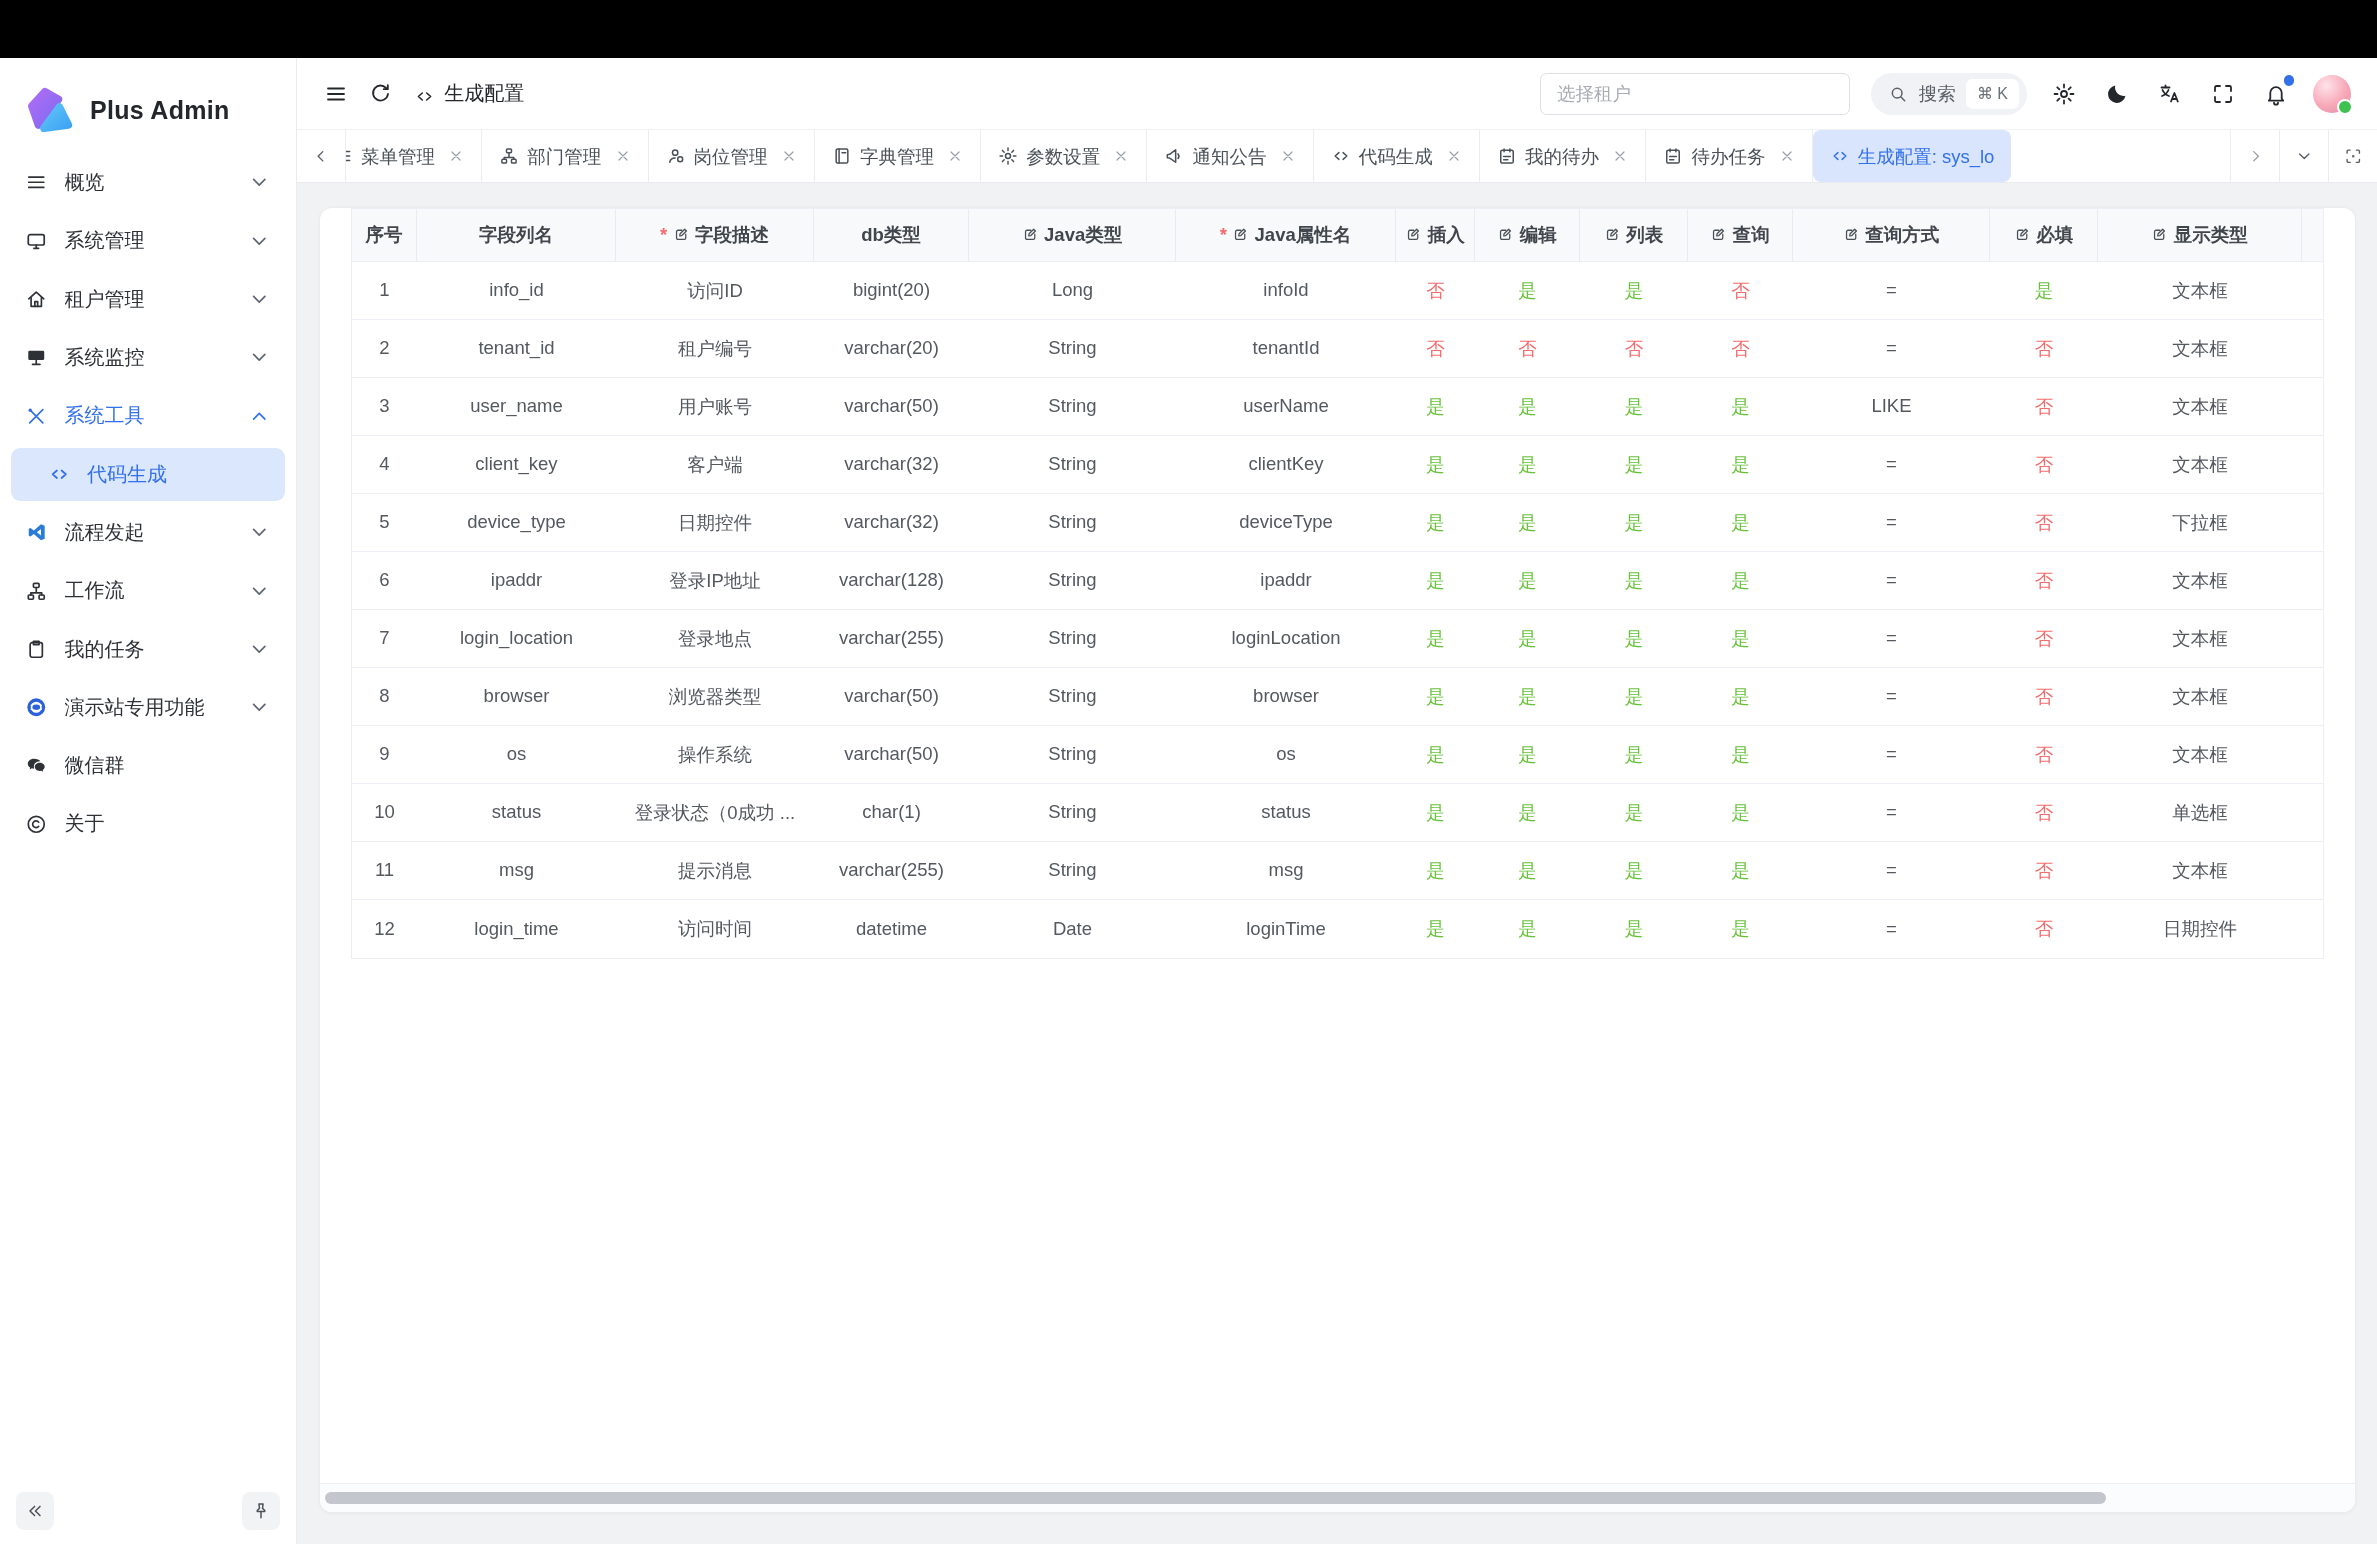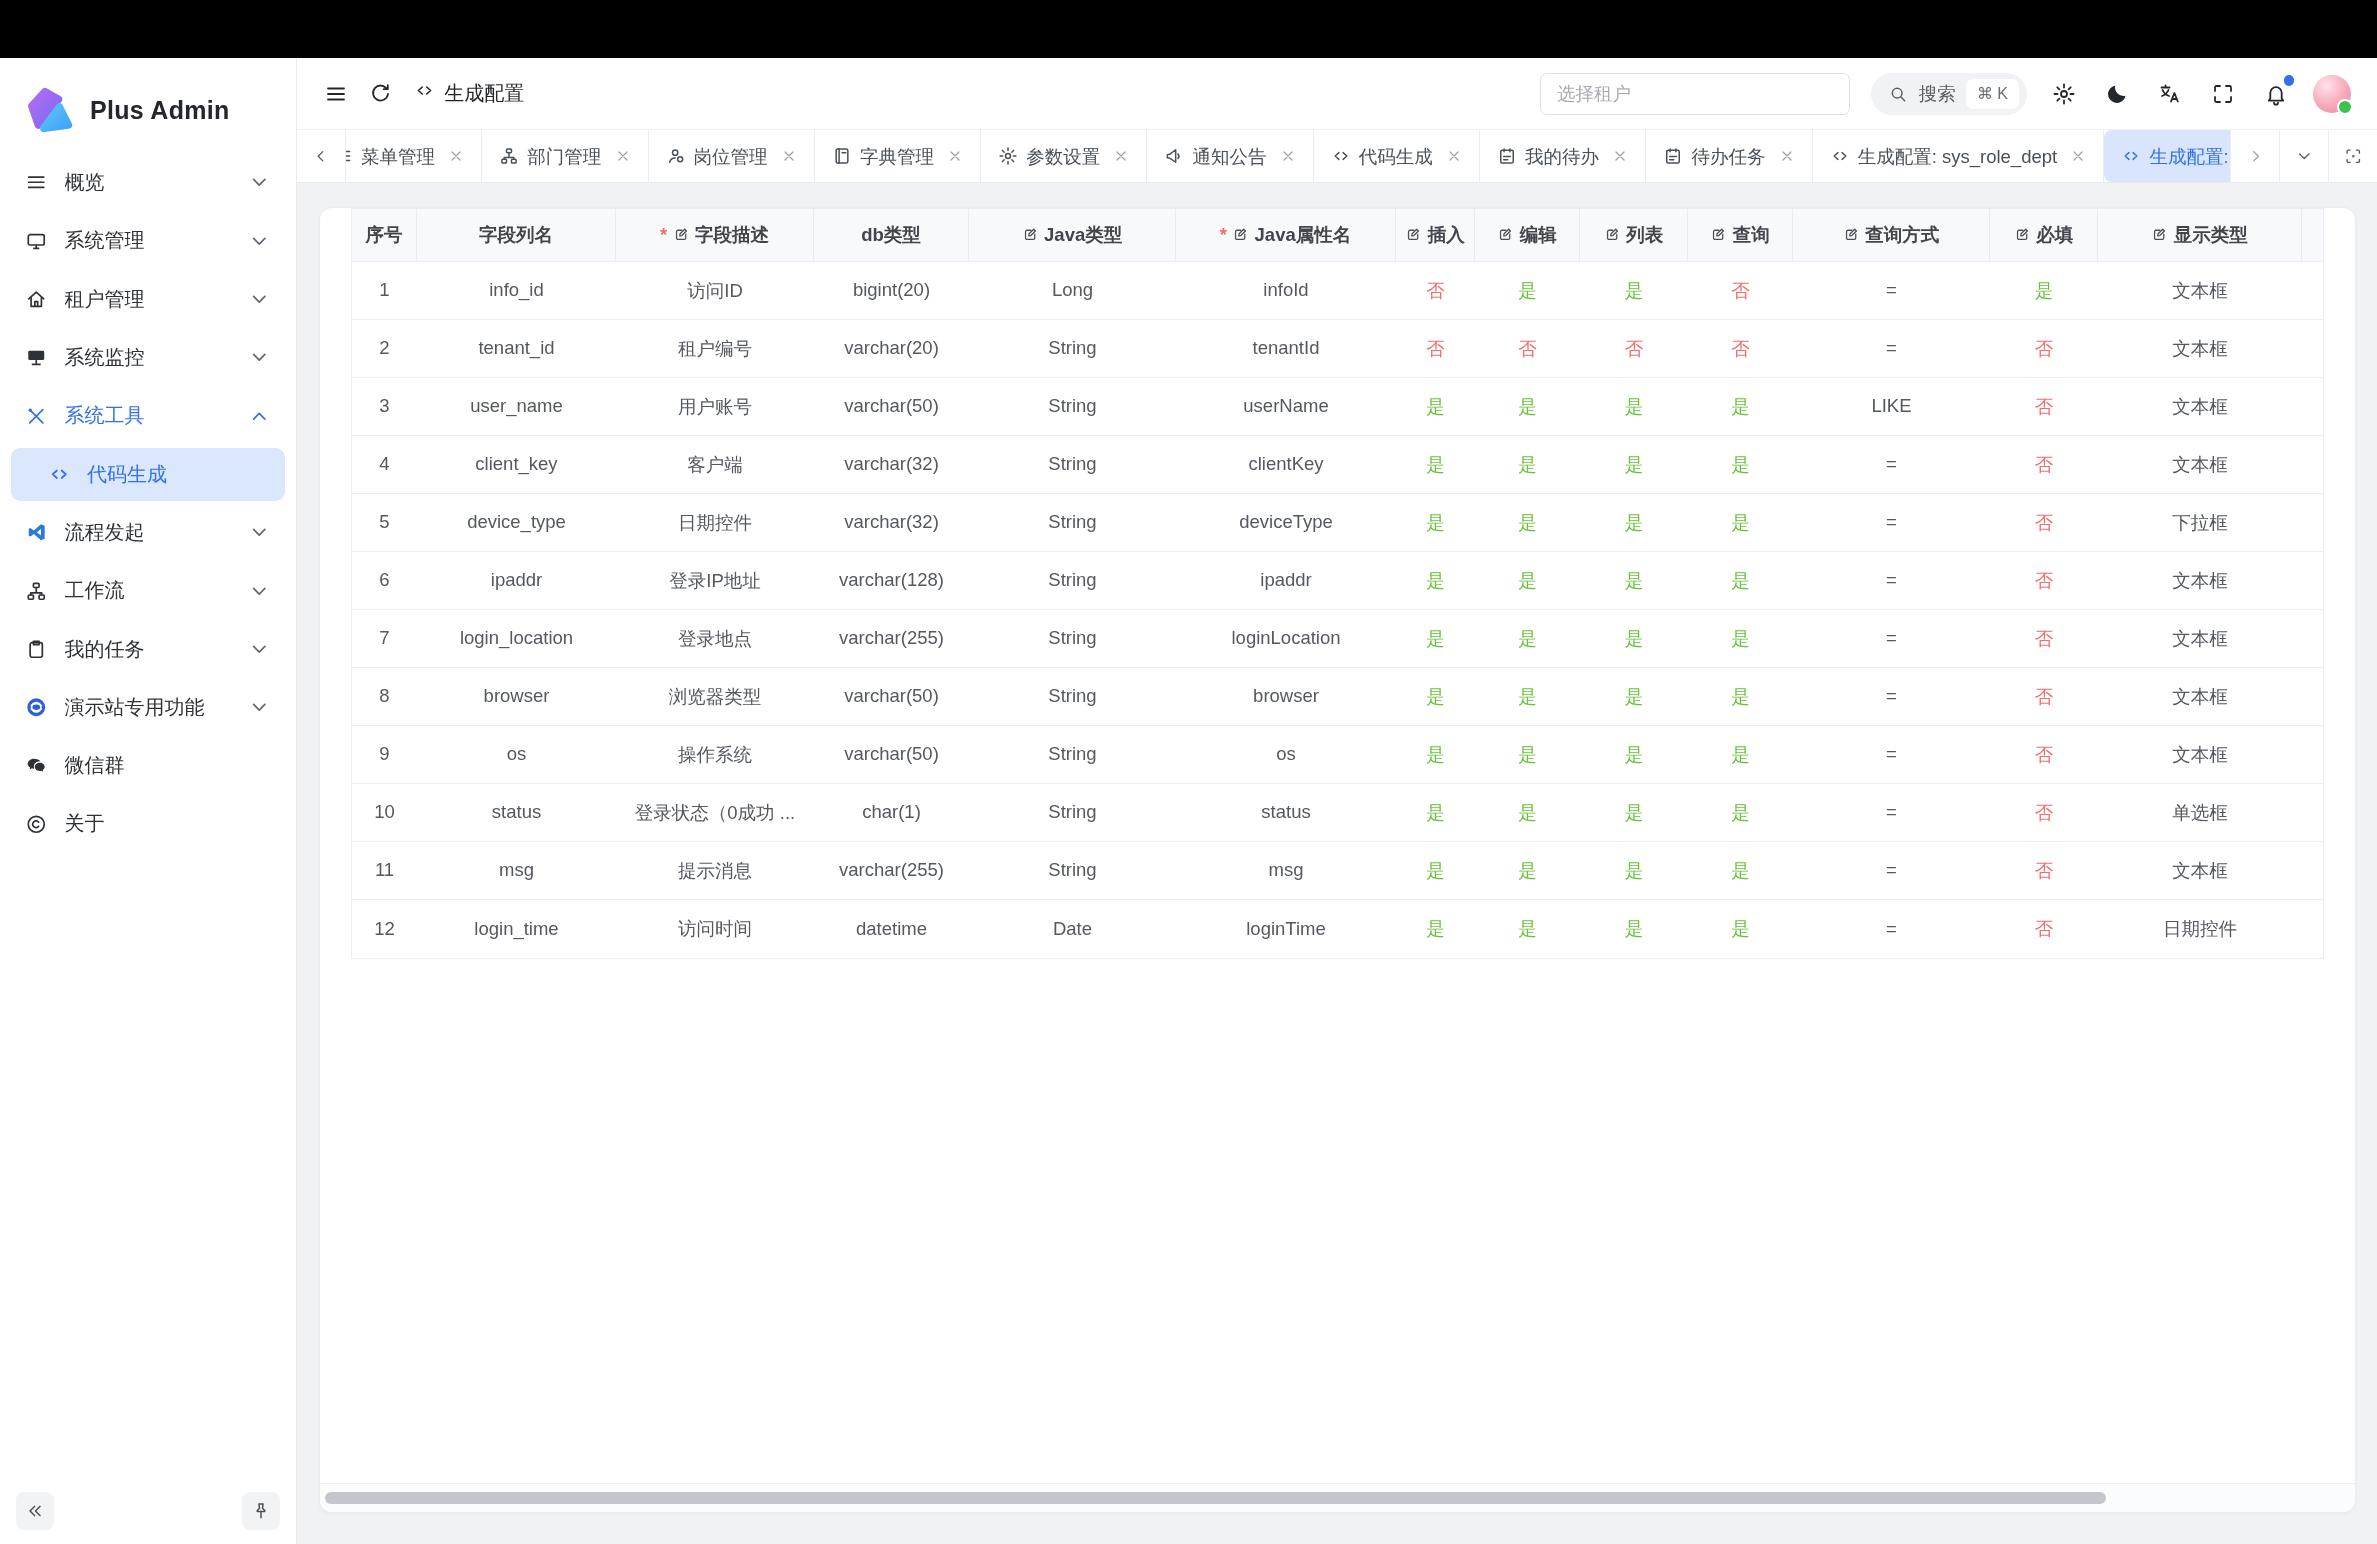--- a/index.html
+++ b/index.html
@@ -29,21 +29,21 @@
   .nav-item.active{background:#dbe7fd;color:#3370eb}
   .side-foot{position:absolute;bottom:14.5px;left:16px;right:16px;display:flex;justify-content:space-between}
   .sq-btn{width:38px;height:38px;border-radius:8px;background:#f2f3f5;display:flex;align-items:center;justify-content:center;color:#4b5158;cursor:pointer}
   .sq-btn .ic{width:20px;height:20px}
   
   .main{flex:1;display:flex;flex-direction:column;min-width:0}
   .hd{height:71px;background:#fff;display:flex;align-items:center;padding:0 26.4px 0 22.5px;border-bottom:0.7px solid #f0f1f3}
   .icon-btn{display:flex;align-items:center;justify-content:center;color:#23262b;cursor:pointer}
   .hd .icon-btn{width:32px;height:32px}
   .hd .icon-btn .ic{width:24px;height:24px}
-  .crumb{display:flex;align-items:flex-start;gap:9.2px;margin-left:18.5px;color:#23262b;font-size:20px}
+  .crumb{display:flex;align-items:flex-end;gap:9.2px;margin-left:18.5px;color:#23262b;font-size:20px}
   .crumb .ic{width:21px;height:21px}
   .hd-right{margin-left:auto;display:flex;align-items:center;gap:21px}
   .tenant{width:310px;height:42px;border:0.7px solid #dcdfe6;border-radius:6.6px;padding:0 16px;font-size:18.5px;color:#701a75;background:#fff;outline:none;box-sizing:border-box;font-family:inherit}
   .tenant::placeholder{color:#a8abb2}
   .search-pill{height:42px;background:#f0f2f5;border-radius:21px;display:flex;align-items:center;gap:10.6px;padding:0 8px 0 17px;color:#595f66;font-size:18.5px;cursor:pointer}
   .search-pill .ic{width:20px;height:20px}
   .kbd{background:#fff;border-radius:6.6px;height:30px;padding:0 10.6px;display:flex;align-items:center;font-size:16px;color:#6b7178}
   .bell-wrap{position:relative}
   .bell-dot{position:absolute;top:-2.6px;right:-2.6px;width:10.6px;height:10.6px;border-radius:50%;background:#3370eb}
   .avatar{width:38px;height:38px;border-radius:50%;background:radial-gradient(circle at 35% 28%,#ffe3ea,#f7a8b8 55%,#e48aa4);position:relative;cursor:pointer}
@@ -397,29 +397,20 @@
           <div class="tab">
             <svg class="ic" viewBox="0 0 24 24">
               <rect x="4.5" y="5" width="15" height="15.5" rx="2"></rect>
               <path d="M8.5 3.5V7M15.5 3.5V7M8 12.5h8M8 16.5h5"></path>
             </svg>
             <span>待办任务</span>
             <svg class="ic x" viewBox="0 0 24 24">
               <path d="M6 6l12 12M18 6L6 18"></path>
             </svg>
           </div>
-          <div class="tab">
-            <svg class="ic" viewBox="0 0 24 24">
-              <path d="M9.5 8l-4.5 4 4.5 4M14.5 8l4.5 4-4.5 4"></path>
-            </svg>
-            <span>生成配置: sys_role_dept</span>
-            <svg class="ic x" viewBox="0 0 24 24">
-              <path d="M6 6l12 12M18 6L6 18"></path>
-            </svg>
-          </div>
           <div class="tab active">
             <svg class="ic" viewBox="0 0 24 24">
               <path d="M9.5 8l-4.5 4 4.5 4M14.5 8l4.5 4-4.5 4"></path>
             </svg>
             <span>生成配置: sys_lo</span>
           </div>
         </div>
       <div class="tab-right">
         <div class="tab-nav-btn dim">
           <svg class="ic" viewBox="0 0 24 24">

